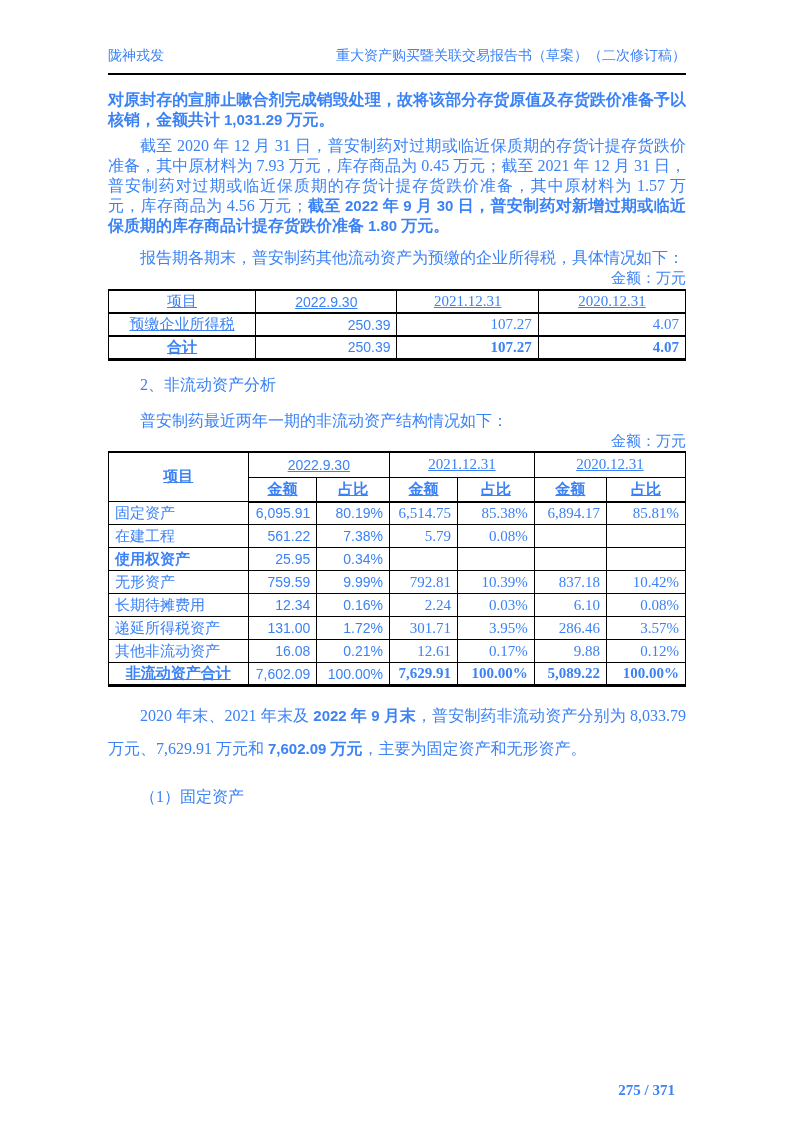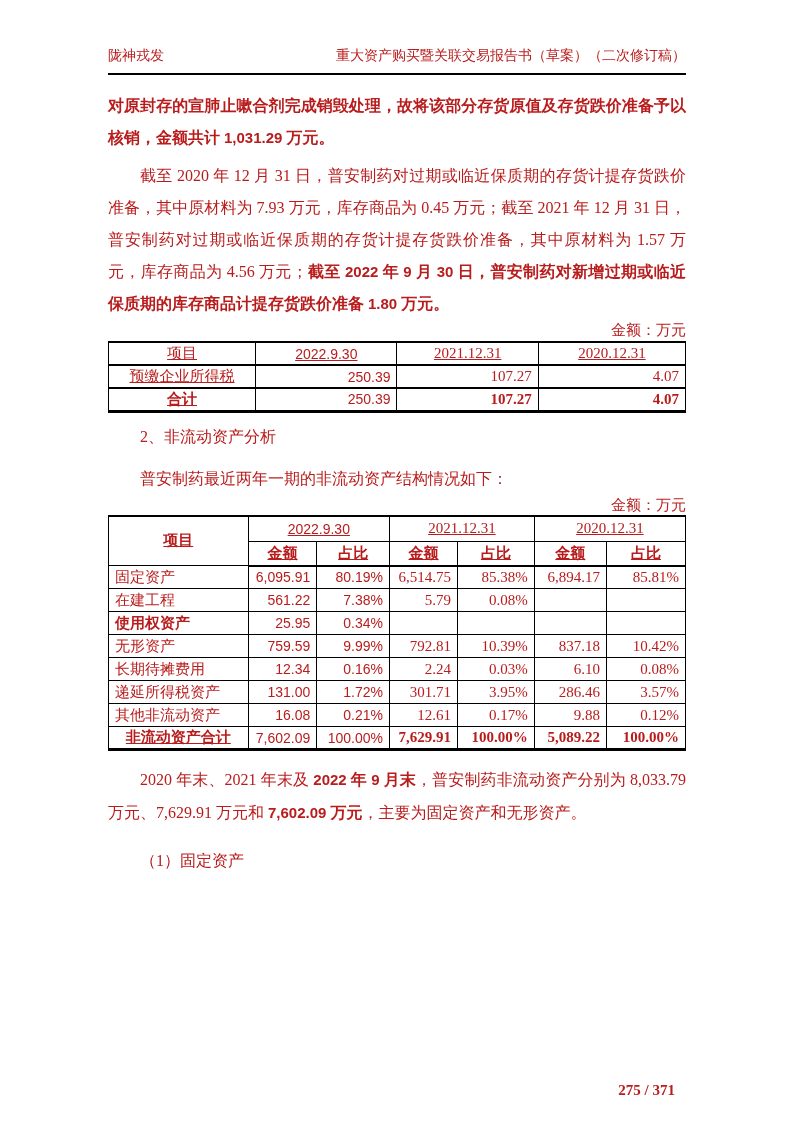--- a/index.html
+++ b/index.html
@@ -3,34 +3,34 @@
 <meta charset="utf-8">
 <style>
   html,body{margin:0;padding:0;background:#ffffff;}
   .page{
     position:relative;
     width:793px;height:1122px;
     background:#ffffff;
     box-sizing:border-box;
     padding:47px 107px 0 108px;
     font-family:"Liberation Serif","DejaVu Serif",serif;
-    color:#b91c1c;
+    color:#3b82f6;
     overflow:hidden;
     border-radius:19px;
   }
   
   .doc-header{
     display:flex;justify-content:space-between;align-items:flex-end;
     font-size:14px;line-height:18px;
     border-bottom:2px solid #000;
     padding-bottom:8px;
   }
   
   .para{
-    margin:0;font-size:16px;line-height:32px;
+    margin:0;font-size:16px;line-height:20px;
     text-align:justify;
   }
   .ind{text-indent:2em;}
   .em{font-weight:700;}
   .numb{font-family:"Liberation Sans","DejaVu Sans",sans-serif;font-weight:700;font-size:15px;}
   .heading{margin:0;font-size:16px;line-height:32px;text-indent:2em;font-weight:400;}
   .unit-line{margin:0;font-size:15px;line-height:20px;text-align:right;}
   
   table.fin{
     width:100%;border-collapse:collapse;table-layout:fixed;
@@ -84,20 +84,21 @@
   <div class="doc-header">
     <span>陇神戎发</span>
     <span>重大资产购买暨关联交易报告书（草案）（二次修订稿）</span>
   </div>
 
   <p class="para mt1"><span class="em">对原封存的宣肺止嗽合剂完成销毁处理，故将该部分存货原值及存货跌价准备予以核销，金额共计 </span><span class="numb">1,031.29</span><span class="em"> 万元。</span></p>
 
   <p class="para ind mt2"><span>截至 2020 年 12 月 31 日，普安制药对过期或临近保质期的存货计提存货跌价准备，其中原材料为 7.93 万元，库存商品为 0.45 万元；截至 2021 年 12 月 31 日，普安制药对过期或临近保质期的存货计提存货跌价准备，其中原材料为 1.57 万元，库存商品为 4.56 万元；</span><span class="em">截至 </span><span class="numb">2022</span><span class="em"> 年 </span><span class="numb">9</span><span class="em"> 月 </span><span class="numb">30</span><span class="em"> 日，普安制药对新增过期或临近保质期的库存商品计提存货跌价准备 </span><span class="numb">1.80</span><span class="em"> 万元。</span></p>
 
 
+  <p class="para ind mt4">报告期各期末，普安制药其他流动资产为预缴的企业所得税，具体情况如下：</p>
 
   <p class="unit-line mt5">金额：万元</p>
 
   <table class="fin mt6" id="t1">
     <colgroup>
       <col style="width:25.5%">
         <col style="width:24.5%">
         <col style="width:24.5%">
         <col style="width:25.5%">
     </colgroup>

